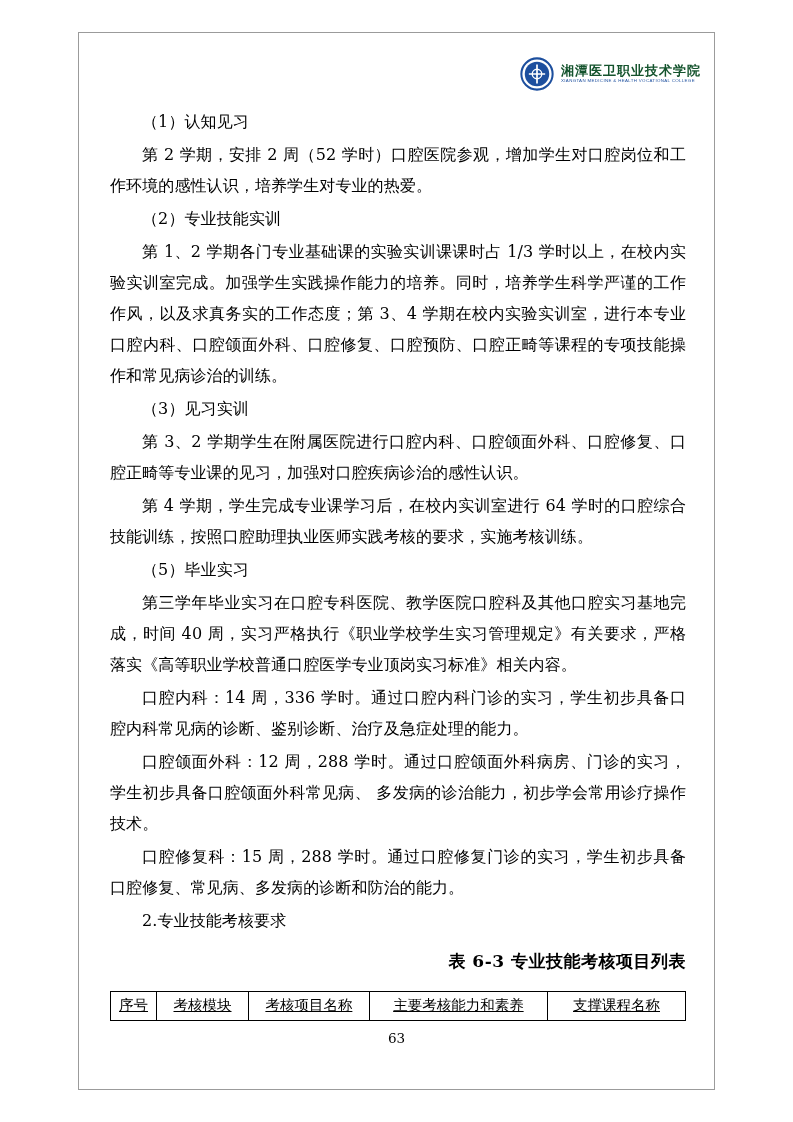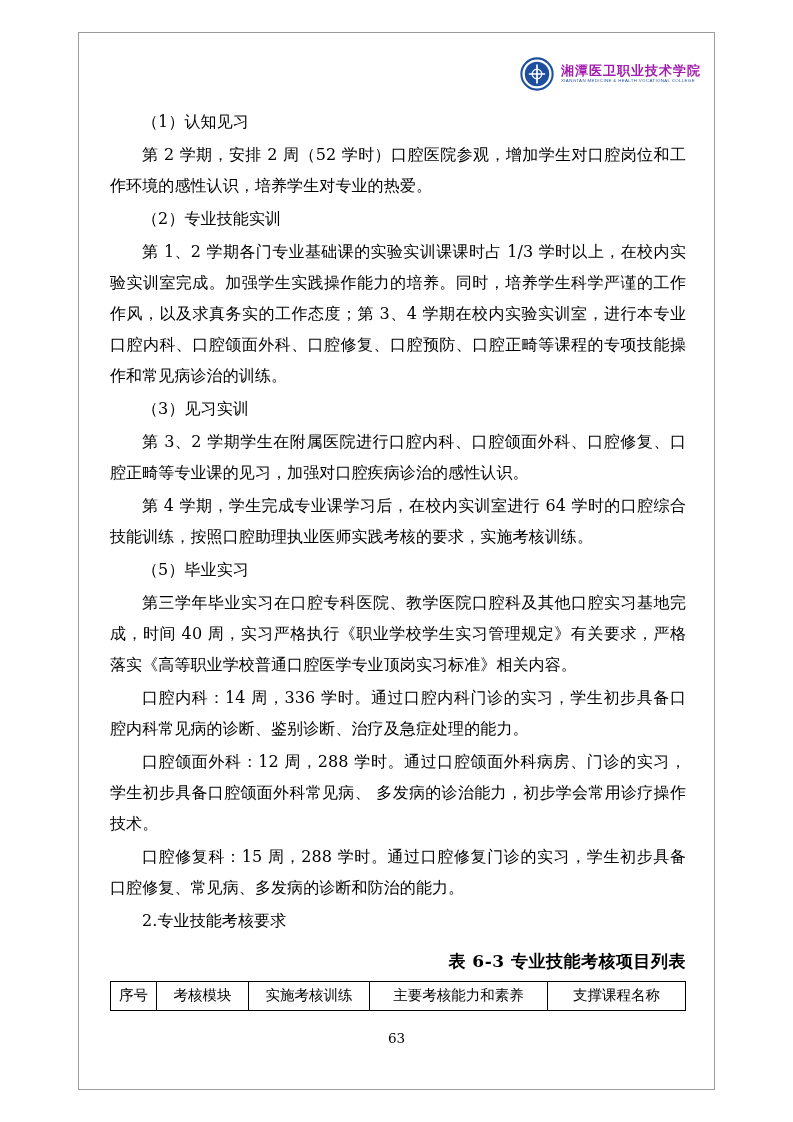--- a/index.html
+++ b/index.html
@@ -43,21 +43,21 @@
   }
   .logo-text {
     display: flex;
     flex-direction: column;
     justify-content: center;
     line-height: 1.1;
   }
   .logo-cn {
     font-family: "DejaVu Serif", "Liberation Serif", serif;
     font-size: 13px;
-    color: #a21caf;
+    color: #14532d;
     letter-spacing: 1px;
     font-weight: bold;
     white-space: nowrap;
   }
   .logo-en {
     font-family: "Liberation Sans", sans-serif;
     font-size: 4.4px;
     color: #1d4f9e;
     letter-spacing: 0.35px;
     white-space: nowrap;
@@ -83,21 +83,22 @@
   .table-title {
     margin: 14px 0 6px 0;
     text-align: right;
     font-size: 17px;
     font-weight: bold;
     letter-spacing: 0.5px;
   }
   table.skill-table {
     border-collapse: collapse;
     width: 100%;
-    margin-top: 8px;
+    margin-top: 18px;
+    text-decoration: underline;
   }
   table.skill-table td {
     border: 1px solid #000000;
     text-align: center;
     font-size: 14.5px;
     padding: 5px 2px 6px 2px;
     line-height: 1.2;
   }
   .col0 { width: 8%; }
   .col1 { width: 16%; }
@@ -149,21 +150,21 @@
     <p class="body indent2">口腔修复科：15 周，288 学时。通过口腔修复门诊的实习，学生初步具备口腔修复、常见病、多发病的诊断和防治的能力。</p>
     <p class="body indent2">2.专业技能考核要求</p>
 
     <div class="table-title">表 6-3 专业技能考核项目列表</div>
 
     <table class="skill-table">
       <tbody>
           <tr>
         <td class="col0">序号</td>
         <td class="col1">考核模块</td>
-        <td class="col2">实施考核训练</td>
+        <td class="col2">考核项目名称</td>
         <td class="col3">主要考核能力和素养</td>
         <td class="col4">支撑课程名称</td>
       </tr>
     </tbody>
       </table>
   </div>
 
   <div class="footer-num">63</div>
 </div>
 

